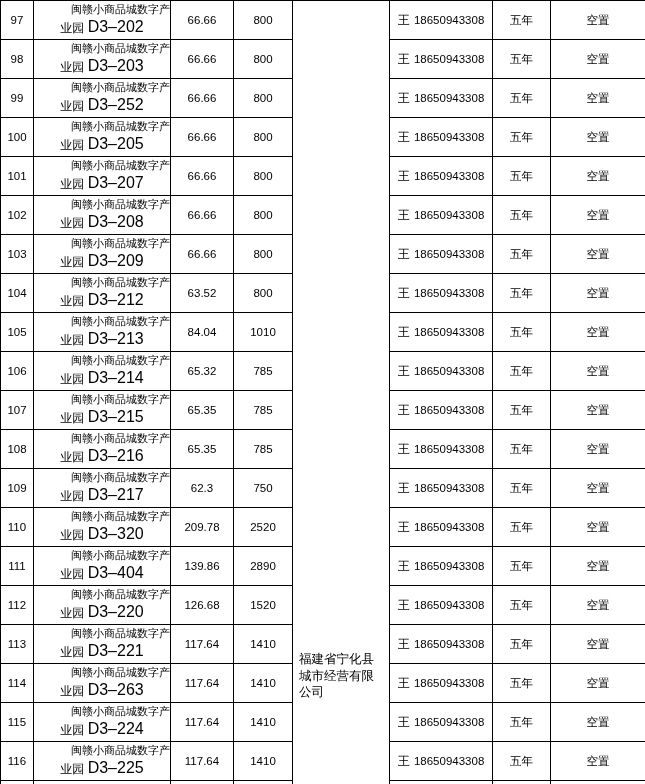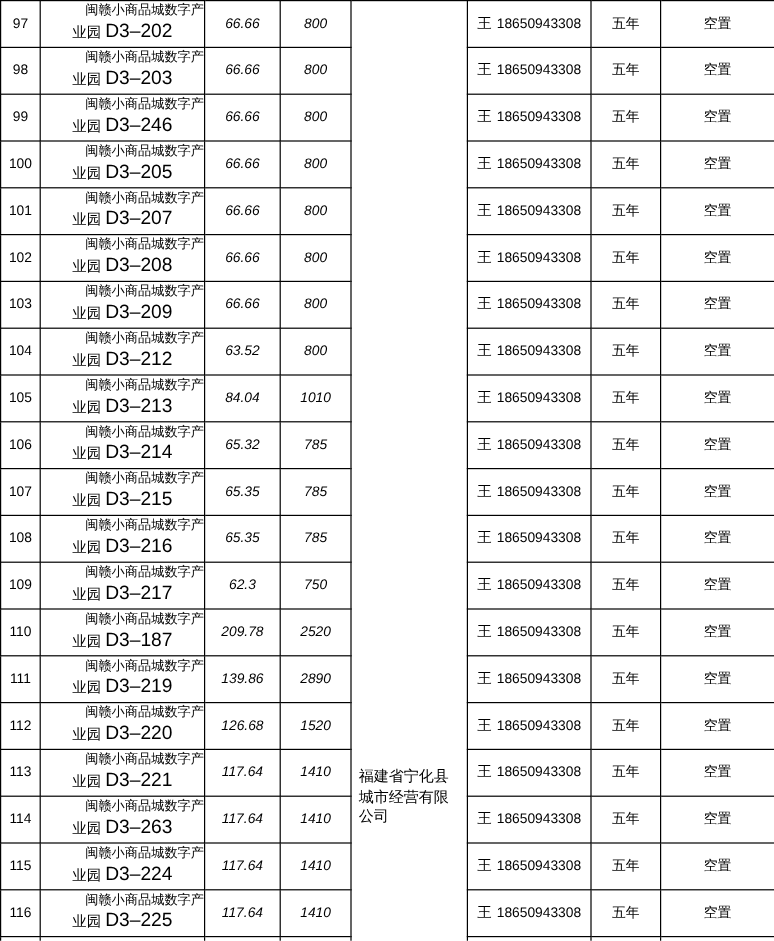--- a/index.html
+++ b/index.html
@@ -66,21 +66,20 @@
     display: block;
     text-align: center;
     font-size: 12px;
     white-space: nowrap;
   }
   .name-line2 .code {
     font-size: 16px;
   }
   .num {
     font-size: 11.5px;
-    font-style: italic;
   }
   .person-cell {
     text-align: left;
     padding-left: 6px;
     font-size: 11.5px;
     white-space: nowrap;
   }
   .person-cell .surname {
     font-size: 12px;
     margin-right: 1px;
@@ -93,21 +92,21 @@
     padding-left: 10px;
     font-size: 12px;
   }
   
   td.owner-span {
     vertical-align: top;
     padding-top: 0;
   }
   .owner-span .owner-text {
     position: relative;
-    top: 254px;
+    top: 266px;
     display: block;
     text-align: left;
     padding-left: 6px;
     line-height: 1.35;
     font-size: 12.5px;
   }
 </style>
 </head>
 <body>
 
@@ -148,21 +147,21 @@
           <td class="num">66.66</td>
           <td class="num">800</td>
           <td class="person-cell"><span class="surname">王</span> <span>18650943308</span></td>
           <td class="term-cell">五年</td>
           <td class="status-cell">空置</td>
         </tr>
         <tr>
           <td class="idx">99</td>
           <td class="name-cell">
             <span class="name-line1">闽赣小商品城数字产</span>
-            <span class="name-line2"><span>业园</span> <span class="code">D3–246</span></span>
+            <span class="name-line2"><span>业园</span> <span class="code">D3–252</span></span>
           </td>
           <td class="num">66.66</td>
           <td class="num">800</td>
           <td class="person-cell"><span class="surname">王</span> <span>18650943308</span></td>
           <td class="term-cell">五年</td>
           <td class="status-cell">空置</td>
         </tr>
         <tr>
           <td class="idx">100</td>
           <td class="name-cell">
@@ -280,33 +279,33 @@
           <td class="num">62.3</td>
           <td class="num">750</td>
           <td class="person-cell"><span class="surname">王</span> <span>18650943308</span></td>
           <td class="term-cell">五年</td>
           <td class="status-cell">空置</td>
         </tr>
         <tr>
           <td class="idx">110</td>
           <td class="name-cell">
             <span class="name-line1">闽赣小商品城数字产</span>
-            <span class="name-line2"><span>业园</span> <span class="code">D3–187</span></span>
+            <span class="name-line2"><span>业园</span> <span class="code">D3–320</span></span>
           </td>
           <td class="num">209.78</td>
           <td class="num">2520</td>
           <td class="person-cell"><span class="surname">王</span> <span>18650943308</span></td>
           <td class="term-cell">五年</td>
           <td class="status-cell">空置</td>
         </tr>
         <tr>
           <td class="idx">111</td>
           <td class="name-cell">
             <span class="name-line1">闽赣小商品城数字产</span>
-            <span class="name-line2"><span>业园</span> <span class="code">D3–219</span></span>
+            <span class="name-line2"><span>业园</span> <span class="code">D3–404</span></span>
           </td>
           <td class="num">139.86</td>
           <td class="num">2890</td>
           <td class="person-cell"><span class="surname">王</span> <span>18650943308</span></td>
           <td class="term-cell">五年</td>
           <td class="status-cell">空置</td>
         </tr>
         <tr>
           <td class="idx">112</td>
           <td class="name-cell">

